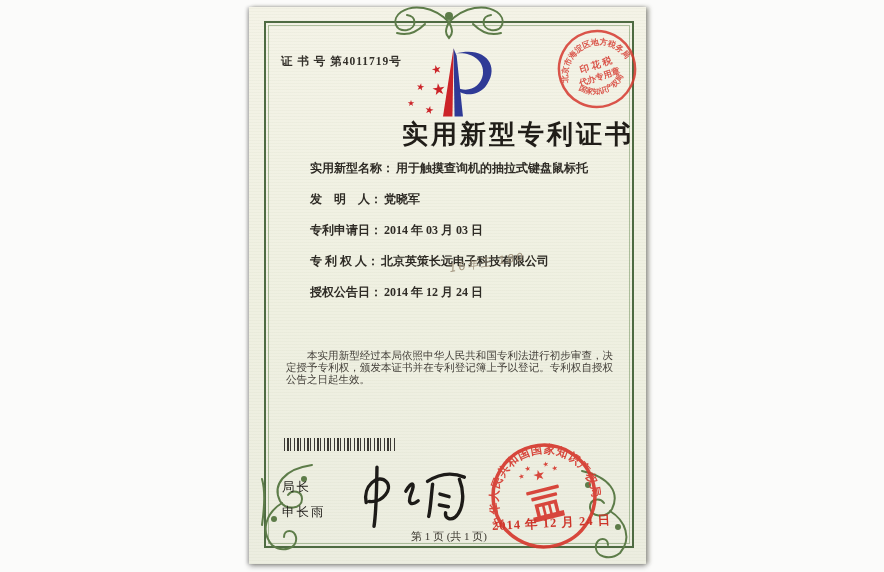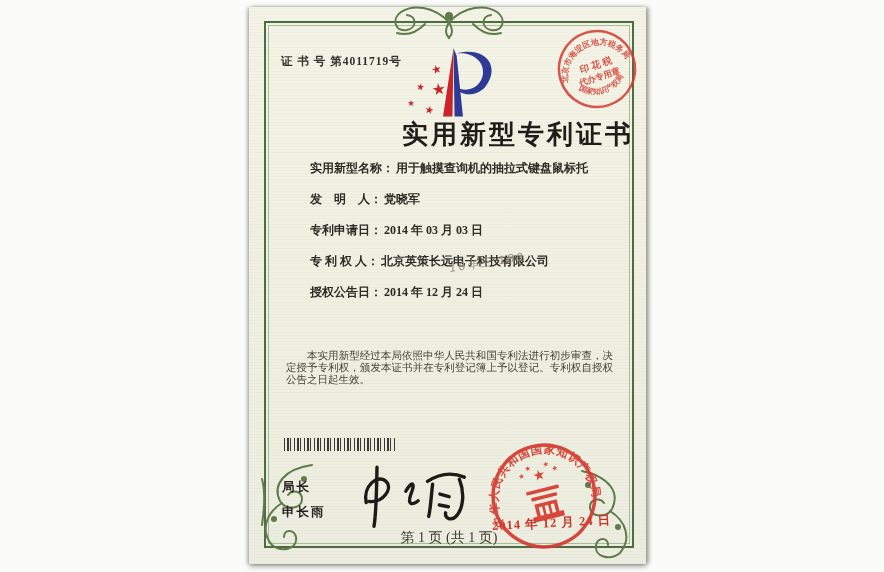--- a/index.html
+++ b/index.html
@@ -27,27 +27,27 @@
   .field-row{font-size:12px;line-height:12px;margin-bottom:19px;color:#2e2b25;font-weight:600;white-space:nowrap;margin-left:28px;}
   .f-label{margin-right:2px;}
   .handwritten{position:absolute;left:200px;top:248px;font-family:"DejaVu Sans",sans-serif;
     font-size:11px;font-style:italic;color:#a0937d;transform:rotate(-9deg);letter-spacing:2px;}
   .body-text{position:absolute;left:21px;top:327px;width:359px;font-size:10.5px;line-height:11.9px;
     color:#44403a;text-align:justify;font-weight:500;}
   .body-text p{margin:16px;text-indent:2em;}
   .barcode{position:absolute;left:35px;top:431px;width:112px;height:13px;
     background:repeating-linear-gradient(90deg,#3a3833 0 1.5px,rgba(0,0,0,0) 1.5px 3px,#3a3833 3px 5.5px,rgba(0,0,0,0) 5.5px 6.5px,#3a3833 6.5px 7.5px,rgba(0,0,0,0) 7.5px 10px);}
   .director{position:absolute;left:33px;top:472px;font-family:"Liberation Sans","DejaVu Sans",sans-serif;
-    font-size:12.5px;font-weight:700;color:#24221e;letter-spacing:2px;}
+    font-size:12.5px;font-weight:400;color:#24221e;letter-spacing:2px;}
   .director div{margin-bottom:8px;}
   .signature{position:absolute;left:95px;top:450px;width:135px;height:78px;transform:rotate(-2deg);}
   .big-seal{position:absolute;left:238px;top:432px;width:114px;height:114px;opacity:0.92;}
   .seal-date{position:absolute;left:243px;top:508px;font-size:12.5px;font-weight:700;color:#cd352a;
     letter-spacing:1px;transform:rotate(-3deg);white-space:nowrap;}
-  .footer{position:absolute;left:15px;top:522px;width:370px;text-align:center;font-size:14px;color:#3b382f;}
+  .footer{position:absolute;left:15px;top:522px;width:370px;text-align:center;font-size:11px;color:#3b382f;}
   .green{stroke:#5d7c49;fill:none;stroke-width:2;stroke-linecap:round;}
   .sealtxt{fill:#d6392f;font-family:"Liberation Serif","DejaVu Serif",serif;}
 </style>
 </head>
 <body>
 
 <div class="stage">
   <div class="paper">
 
     <div class="frame"></div>

